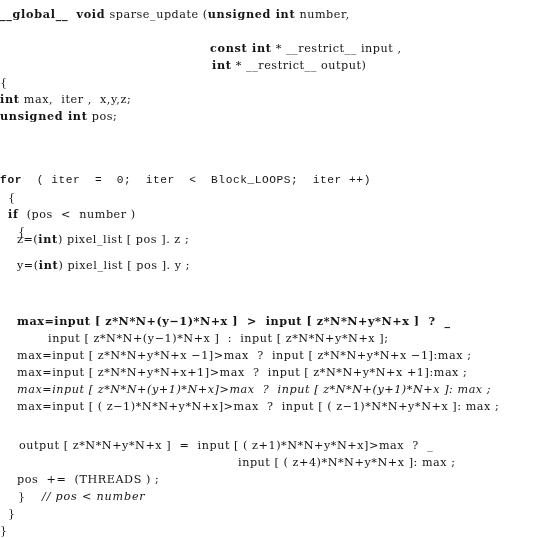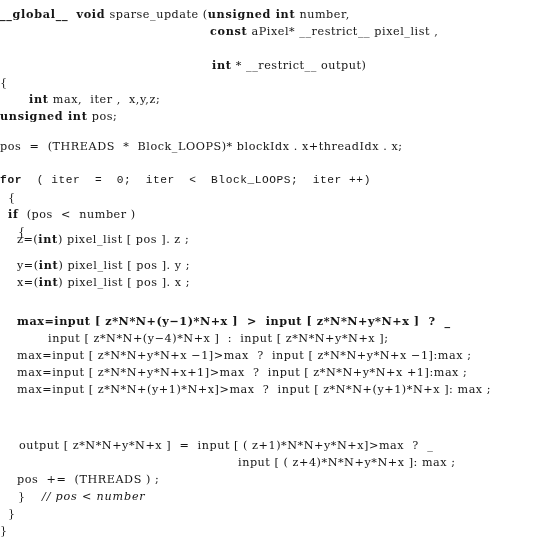--- a/index.html
+++ b/index.html
@@ -38,41 +38,40 @@
   .code-line .cmt {
     font-style: italic;
     letter-spacing: 0.8px;
   }
 </style>
 </head>
 <body>
 
 <div id="listing">
     <div class="code-line" style="left: 0px; top: 8px;"><span class="kw">__global__</span><span>  </span><span class="kw">void</span><span> sparse_update (</span><span class="kw">unsigned int</span><span> number,</span></div>
-    <div class="code-line" style="left: 210px; top: 25px;"><span class="kw">const</span><span> aPixel* __restrict__ pixel_list ,</span></div>
+    <div class="code-line" style="left: 210px; top: 42px;"><span class="kw">const int</span><span> * __restrict__ input ,</span></div>
     <div class="code-line" style="left: 212px; top: 59px; text-align: center;"><span class="kw">int</span><span> * __restrict__ output)</span></div>
     <div class="code-line" style="left: 0px; top: 76px;"><span>{</span></div>
-    <div class="code-line" style="left: 0px; top: 93px; padding-left: 29px;"><span class="kw">int</span><span> max,  iter ,  x,y,z;</span></div>
+    <div class="code-line" style="left: 0px; top: 93px;"><span class="kw">int</span><span> max,  iter ,  x,y,z;</span></div>
     <div class="code-line" style="left: 0px; top: 110px;"><span class="kw">unsigned int</span><span> pos;</span></div>
     <div class="code-line" style="left: 0px; top: 127px;">&nbsp;</div>
-    <div class="code-line" style="left: 0px; top: 140px;"><span>pos  =  (THREADS  *  Block_LOOPS)* blockIdx . x+threadIdx . x;</span></div>
     <div class="code-line" style="left: 0px; top: 157px;">&nbsp;</div>
     <div class="code-line" style="left: 0px; top: 174px; font-family: Liberation Mono, monospace;"><span class="kw">for</span><span>  ( iter  =  0;  iter  &lt;  Block_LOOPS;  iter ++)</span></div>
     <div class="code-line" style="left: 8px; top: 191px;"><span>{</span></div>
     <div class="code-line" style="left: 8px; top: 208px; text-align: center;"><span class="kw">if</span><span>  (pos  &lt;  number )</span></div>
     <div class="code-line" style="left: 18px; top: 225px;"><span>{</span></div>
     <div class="code-line" style="left: 17px; top: 233px;"><span>z=(</span><span class="kw">int</span><span>) pixel_list [ pos ]. z ;</span></div>
     <div class="code-line" style="left: 17px; top: 259px;"><span>y=(</span><span class="kw">int</span><span>) pixel_list [ pos ]. y ;</span></div>
-    <div class="code-line" style="left: 17px; top: 276px;"><span>x=(</span><span class="kw">int</span><span>) pixel_list [ pos ]. x ;</span></div>
     <div class="code-line" style="left: 0px; top: 293px;">&nbsp;</div>
     <div class="code-line" style="left: 17px; top: 315px; font-weight: bold;"><span>max=input [ z*N*N+(y−1)*N+x ]  &gt;  input [ z*N*N+y*N+x ]  ?  _</span></div>
-    <div class="code-line" style="left: 48px; top: 332px;"><span>input [ z*N*N+(y−4)*N+x ]  :  input [ z*N*N+y*N+x ];</span></div>
+    <div class="code-line" style="left: 48px; top: 332px;"><span>input [ z*N*N+(y−1)*N+x ]  :  input [ z*N*N+y*N+x ];</span></div>
     <div class="code-line" style="left: 17px; top: 349px;"><span>max=input [ z*N*N+y*N+x −1]&gt;max  ?  input [ z*N*N+y*N+x −1]:max ;</span></div>
     <div class="code-line" style="left: 17px; top: 366px;"><span>max=input [ z*N*N+y*N+x+1]&gt;max  ?  input [ z*N*N+y*N+x +1]:max ;</span></div>
-    <div class="code-line" style="left: 17px; top: 383px;"><span>max=input [ z*N*N+(y+1)*N+x]&gt;max  ?  input [ z*N*N+(y+1)*N+x ]: max ;</span></div>
+    <div class="code-line" style="left: 17px; top: 383px; font-style: italic;"><span>max=input [ z*N*N+(y+1)*N+x]&gt;max  ?  input [ z*N*N+(y+1)*N+x ]: max ;</span></div>
+    <div class="code-line" style="left: 17px; top: 400px;"><span>max=input [ ( z−1)*N*N+y*N+x]&gt;max  ?  input [ ( z−1)*N*N+y*N+x ]: max ;</span></div>
     <div class="code-line" style="left: 0px; top: 417px;">&nbsp;</div>
     <div class="code-line" style="left: 19px; top: 439px;"><span>output [ z*N*N+y*N+x ]  =  input [ ( z+1)*N*N+y*N+x]&gt;max  ?  _</span></div>
     <div class="code-line" style="left: 238px; top: 456px;"><span>input [ ( z+4)*N*N+y*N+x ]: max ;</span></div>
     <div class="code-line" style="left: 17px; top: 473px;"><span>pos  +=  (THREADS ) ;</span></div>
     <div class="code-line" style="left: 18px; top: 490px;"><span>}    </span><span class="cmt">// pos &lt; number</span></div>
     <div class="code-line" style="left: 8px; top: 507px;"><span>}</span></div>
     <div class="code-line" style="left: 0px; top: 524px;"><span>}</span></div>
   </div>
 
 </body></html>

